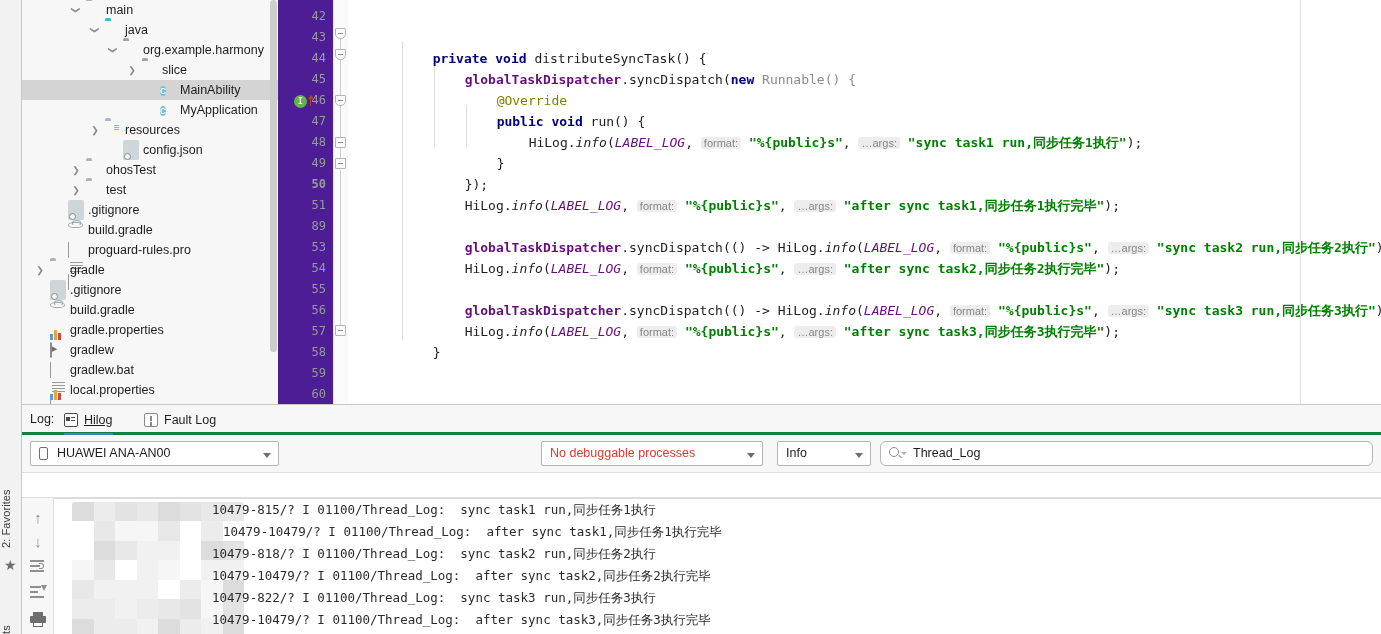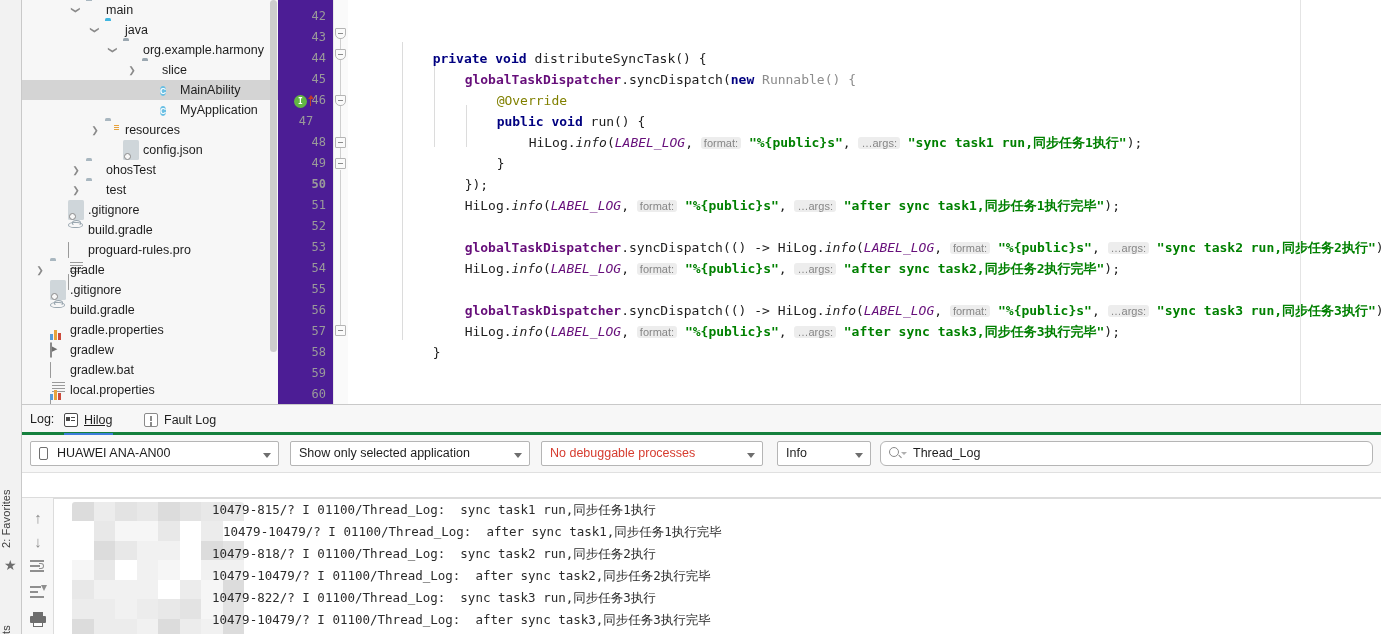--- a/index.html
+++ b/index.html
@@ -409,26 +409,26 @@
   <div class="tree-hscroll"></div>
 
   <div class="editor">
     <div class="gutter">
       <div id="line-numbers">
           <div class="lnum" style="top: 6px;">42</div>
           <div class="lnum" style="top: 27px;">43</div>
           <div class="lnum" style="top: 48px;">44</div>
           <div class="lnum" style="top: 69px;">45</div>
           <div class="lnum" style="top: 90px;">46</div>
-          <div class="lnum" style="top: 111px; text-align: center;">47</div>
+          <div class="lnum" style="top: 111px;">47</div>
           <div class="lnum" style="top: 132px;">48</div>
           <div class="lnum" style="top: 153px;">49</div>
           <div class="lnum" style="top: 174px; font-weight: bold;">50</div>
           <div class="lnum" style="top: 195px;">51</div>
-          <div class="lnum" style="top: 216px;">52</div>
+          <div class="lnum" style="top: 216px;">89</div>
           <div class="lnum" style="top: 237px;">53</div>
           <div class="lnum" style="top: 258px;">54</div>
           <div class="lnum" style="top: 279px;">55</div>
           <div class="lnum" style="top: 300px;">56</div>
           <div class="lnum" style="top: 321px;">57</div>
           <div class="lnum" style="top: 342px;">58</div>
           <div class="lnum" style="top: 363px;">59</div>
           <div class="lnum" style="top: 384px;">60</div>
         </div>
       <div class="runmark" style="top:95px">I</div>
@@ -524,24 +524,20 @@
       <div class="tabitem" style="left:122px">
         <span class="tabicon fault-ic"></span>
         <span>Fault Log</span>
       </div>
     </div>
 
     <div class="filterbar">
       <div class="combo" style="left:8px; width:249px">
         <span class="dev-ic"></span>
         <span class="ctext" style="left:26px">HUAWEI ANA-AN00</span>
-        <span class="arrow"></span>
-      </div>
-      <div class="combo" style="left:268px; width:240px">
-        <span class="ctext">Show only selected application</span>
         <span class="arrow"></span>
       </div>
       <div class="combo" style="left:519px; width:222px">
         <span class="ctext red-text">No debuggable processes</span>
         <span class="arrow"></span>
       </div>
       <div class="combo" style="left:755px; width:94px">
         <span class="ctext">Info</span>
         <span class="arrow"></span>
       </div>

